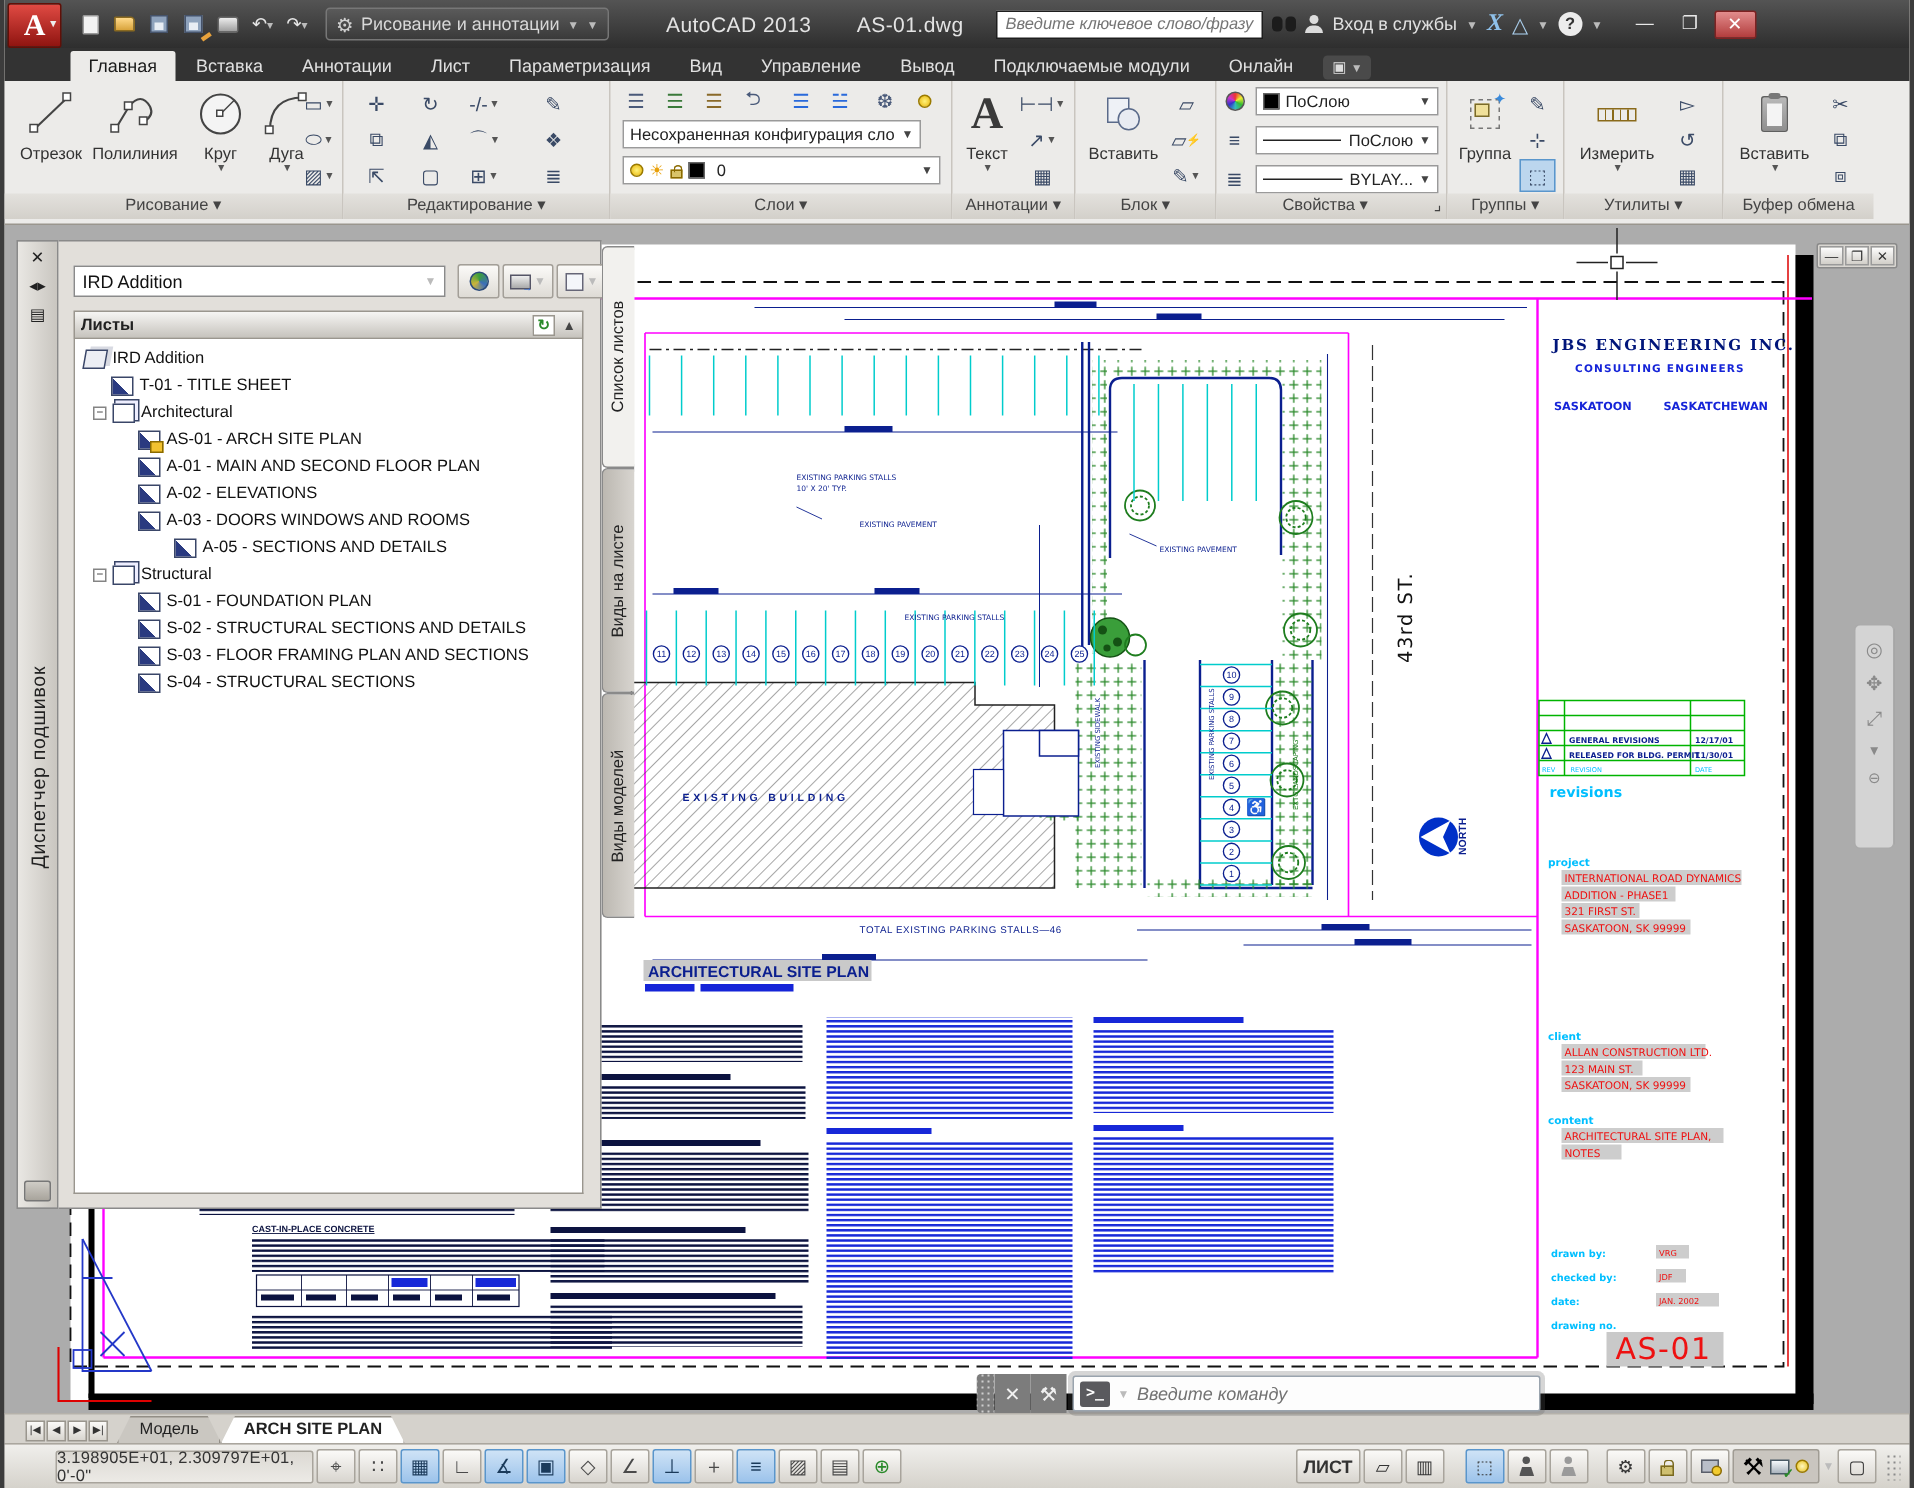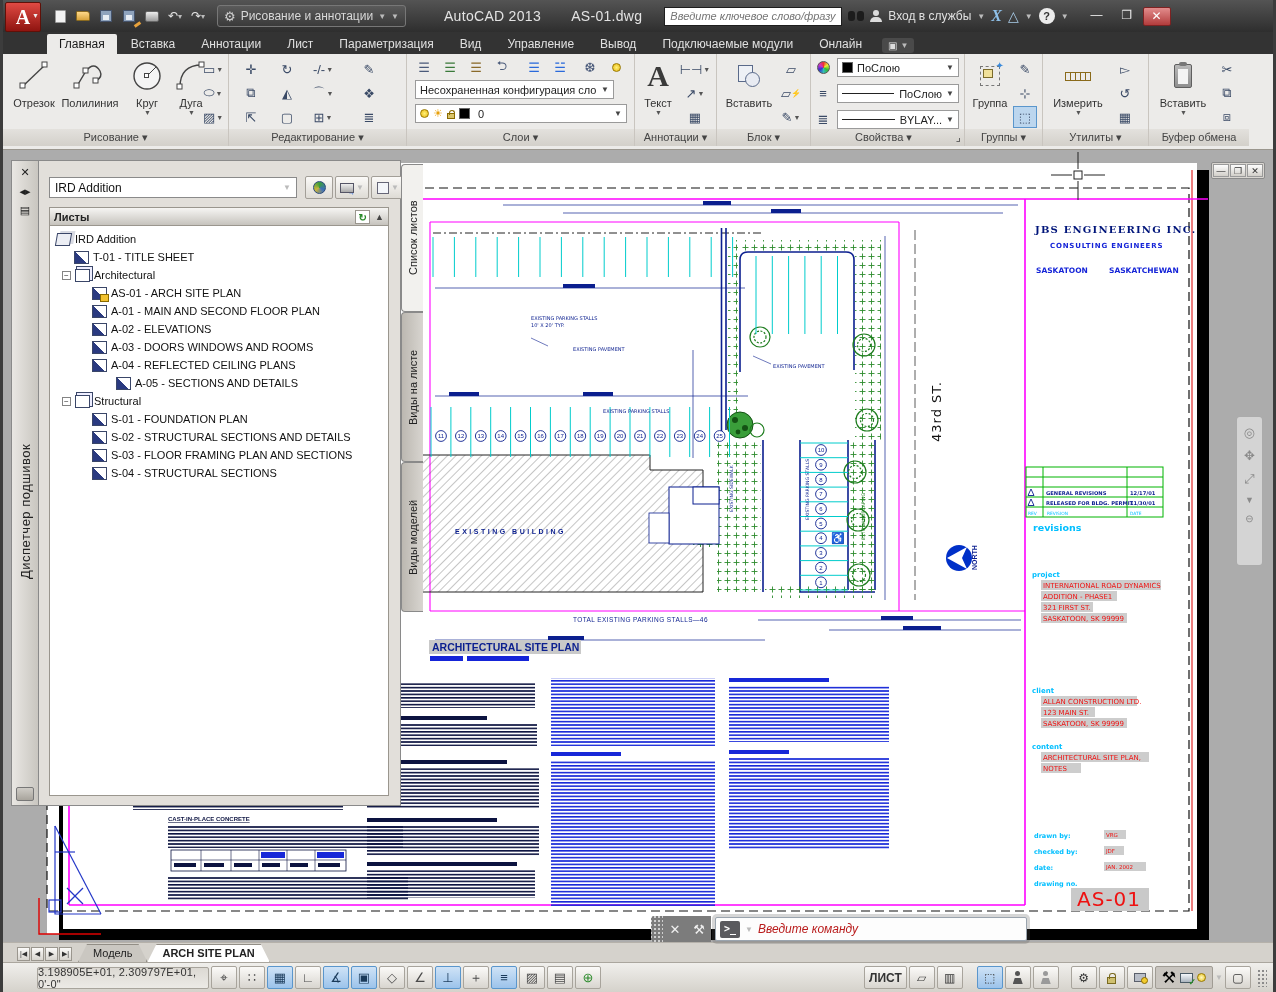--- a/index.html
+++ b/index.html
@@ -113,21 +113,21 @@
   .pal-tabs{position:absolute;left:390px;top:0;width:22px;height:646px}
   .ptab{position:absolute;left:0;width:22px;border:1px solid #8a8a8a;border-left:none;border-radius:0 4px 4px 0;background:linear-gradient(90deg,#d8d5d0,#bcb8b1);display:flex;align-items:center;justify-content:center;writing-mode:vertical-rl;transform:rotate(180deg);font-size:11px;color:#222}
   .ptab.active{background:#f2f1ee}
 
   
   .cmdbar{position:absolute;left:648px;top:916px;width:376px;height:26px;display:flex;align-items:center;z-index:30}
   .cmd-grip{width:12px;height:26px;background:#7c7c7c;border-radius:3px 0 0 3px;background-image:radial-gradient(#cfcfcf 1px,transparent 1px);background-size:4px 4px;background-position:2px 3px}
   .cmd-btn{width:24px;height:26px;background:#7c7c7c;color:#f0f0f0;font-size:13px;display:flex;align-items:center;justify-content:center}
   .cmd-input{flex:1;height:24px;background:#fdfdfd;border:1px solid #9aa4ae;border-radius:2px;margin-left:4px;display:flex;align-items:center;gap:5px;padding:0 4px;box-shadow:0 0 0 3px rgba(90,90,90,.25)}
   .prompt{width:20px;height:17px;background:#5a5a5e;color:#fff;font:bold 10px/16px "DejaVu Sans Mono",monospace;text-align:center;border-radius:2px}
-  .cmd-ph{font:italic 12px "Liberation Sans",sans-serif;color:#b91c1c}
+  .cmd-ph{font:italic 12px "Liberation Sans",sans-serif;color:#737373}
 
   
   .layoutbar{position:absolute;left:0;top:942px;width:100%;height:20px;background:#d5d2cc;border-top:1px solid #b5b1aa;display:flex;align-items:flex-end}
   .navgrp{display:flex;gap:1px;margin:0 6px 1px 14px}
   .navb{width:13px;height:14px;background:linear-gradient(#fbfaf8,#d8d5cf);border:1px solid #9a968e;font-size:7px;line-height:12px;text-align:center;color:#333}
   .ltab{height:18px;padding:2px 14px;font-size:11px;color:#222;background:#cac7c1;border:1px solid #928e86;border-bottom:none;clip-path:polygon(9px 0,calc(100% - 9px) 0,100% 100%,0 100%)}
   .ltab.active{background:#fff;font-weight:bold}
 
   
   .statusbar{position:absolute;left:0;top:962px;width:100%;height:30px;background:linear-gradient(#f0efec,#d5d2cb);border-top:1px solid #aaa69e;display:flex;align-items:center}
@@ -869,24 +869,20 @@
               <span>A-01 - MAIN AND SECOND FLOOR PLAN</span>
             </div>
           <div class="trow" style="padding-left:42px">
               <span class="ti sheet"></span>
               <span>A-02 - ELEVATIONS</span>
             </div>
           <div class="trow" style="padding-left:42px">
               <span class="ti sheet"></span>
               <span>A-03 - DOORS WINDOWS AND ROOMS</span>
             </div>
-          <div class="trow" style="padding-left:42px">
-              <span class="ti sheet"></span>
-              <span>A-04 - REFLECTED CEILING PLANS</span>
-            </div>
           <div class="trow" style="padding-left:66px">
               <span class="ti sheet"></span>
               <span>A-05 - SECTIONS AND DETAILS</span>
             </div>
           <div class="trow" style="padding-left:12px">
               <span class="exp">−</span>
               <span class="ti subset"></span>
               <span>Structural</span>
             </div>
           <div class="trow" style="padding-left:42px">

